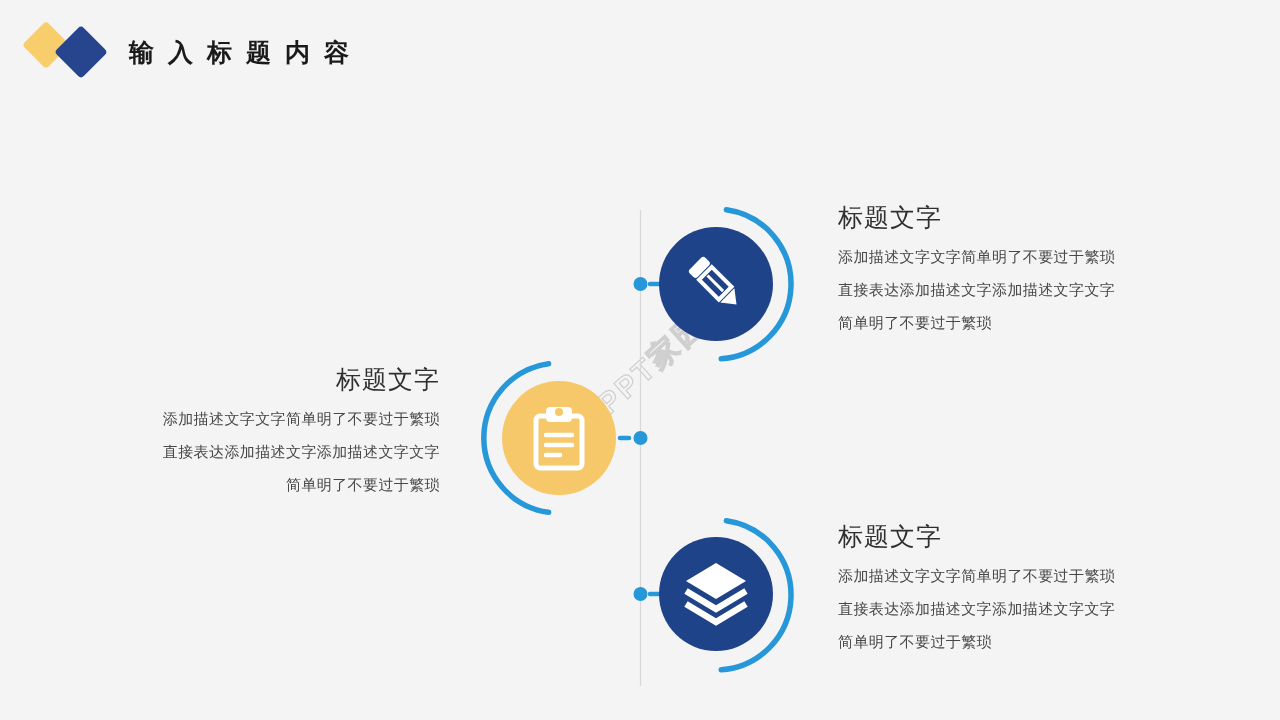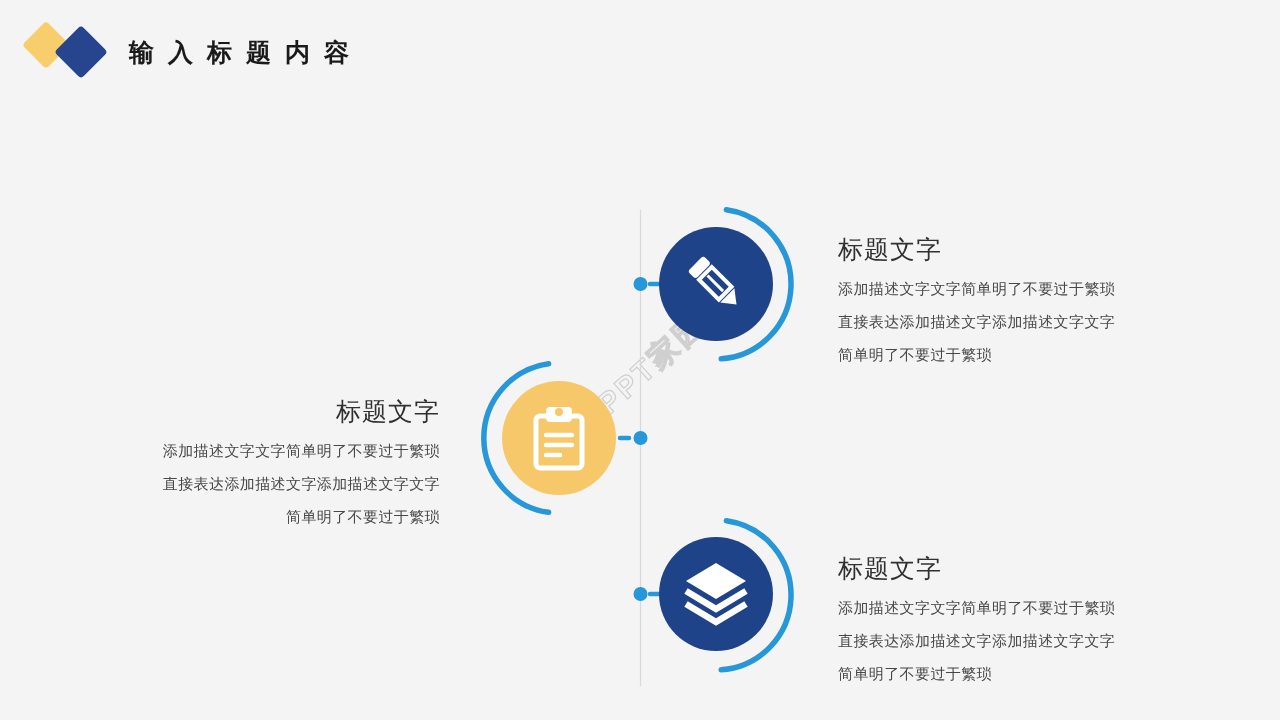--- a/index.html
+++ b/index.html
@@ -11,21 +11,21 @@
   .diamond{position:absolute;}
   .diamond.yellow{left:4px;top:10px;width:34px;height:34px;border-radius:4px;
       background:var(--c-logo_yellow,#f7ce6b);transform:rotate(45deg);z-index:1;}
   .diamond.blue{left:37px;top:15px;width:38px;height:38px;border-radius:4px;
       background:var(--c-logo_blue,#27458e);transform:rotate(45deg);z-index:2;}
   .page-title{position:absolute;left:129px;top:36px;font-size:25px;line-height:32px;
       font-weight:bold;letter-spacing:14px;color:var(--c-header_text,#1a1a1a);white-space:nowrap;}
   
   .diagram{position:absolute;left:0;top:0;width:1280px;height:720px;}
   
-  .node-text{position:absolute;margin-top:32px;}
+  .node-text{position:absolute;}
   .node-title{font-size:25px;line-height:30px;font-weight:500;
       color:var(--c-title_text,#303030);letter-spacing:1px;}
   .node-desc{margin-top:8px;font-size:15px;line-height:33px;
       color:var(--c-body_text,#474747);letter-spacing:0.4px;}
   #node-text-1{left:838px;top:202px;width:400px;text-align:left;}
   #node-text-2{left:46px;top:364px;width:394px;text-align:right;}
   #node-text-3{left:838px;top:521px;width:400px;text-align:left;}
   
   .watermark{position:absolute;left:640px;top:375px;
       transform:translate(-50%,-50%) rotate(-42deg);

